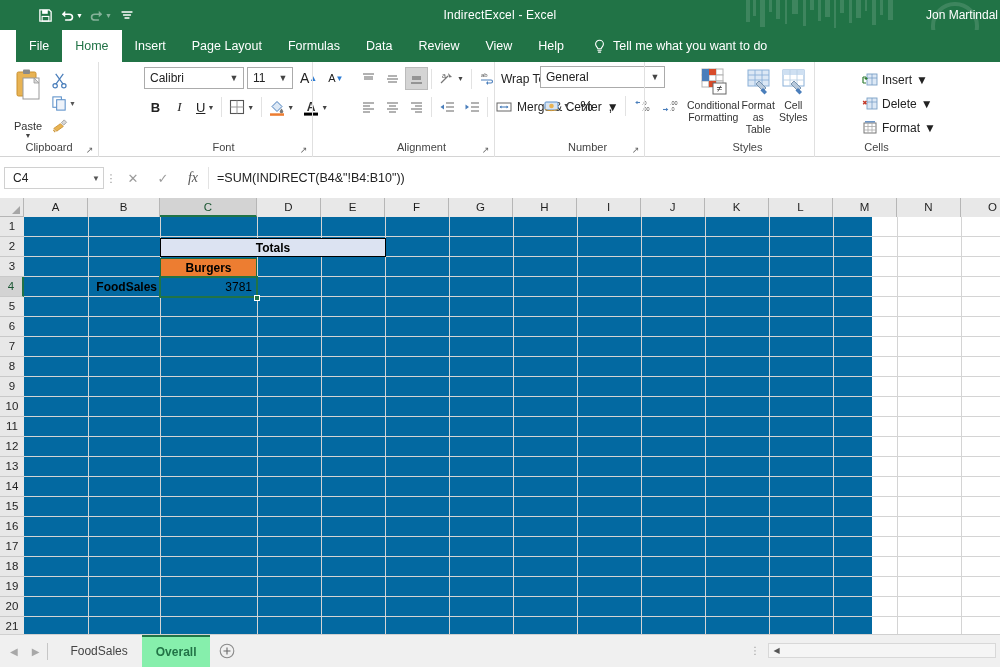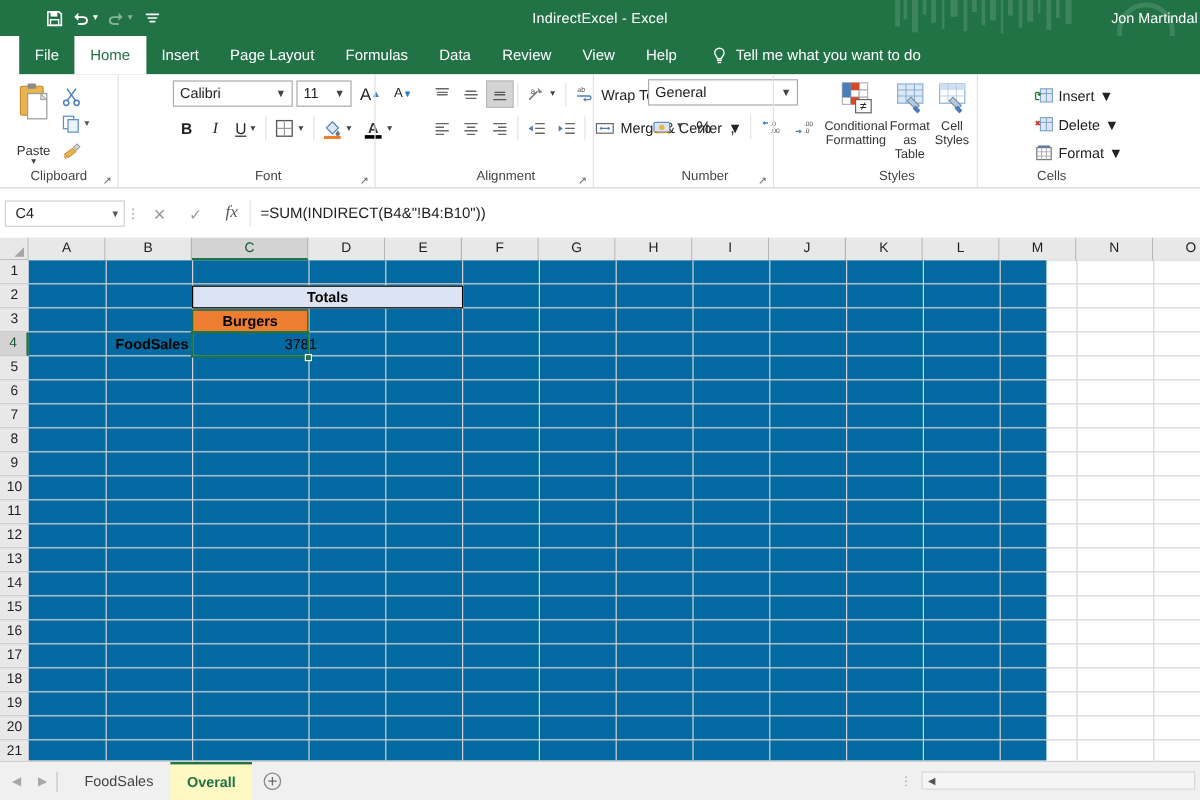--- a/index.html
+++ b/index.html
@@ -227,21 +227,21 @@
     display: flex; align-items: stretch;
   }
   .nav-arrows { display: flex; align-items: center; padding-left: 10px; gap: 14px; }
   .nav-arrow { color: #a8a8a8; font-size: 10px; cursor: pointer; }
   .tab-sep { width: 1px; height: 17px; background: #c6c6c6; align-self: center; margin: 0 8px; }
   .stab {
     display: flex; align-items: center; padding: 0 14px; font-size: 12px; color: #444;
     cursor: pointer; background: #f0f0f0; height: 100%;
   }
   .stab.active {
-    background: #fef9c3; color: #217346; font-weight: bold;
+    background: #86efac; color: #217346; font-weight: bold;
     border-top: 2px solid #217346;
   }
   .addsheet {
     display: flex; align-items: center; justify-content: center;
     width: 34px; color: #777; font-size: 15px; cursor: pointer;
   }
   .hscroll-area {
     position: absolute; right: 0; top: 634px; width: 258px; height: 33px;
     display: flex; align-items: center;
   }
@@ -763,21 +763,21 @@
       <div class="gl-h" style="top:359px"></div>
       <div class="gl-h" style="top:379px"></div>
       <div class="gl-h" style="top:399px"></div>
 
       <div class="merged-totals" style="left:136px; top:21px; width:226px; height:19px;">Totals</div>
 
       <div class="cell-burgers" style="left:136px; top:41px; width:97px; height:19px;">Burgers</div>
 
       <div class="cell b r" style="left:64px; top:60px; width:72px;">FoodSales</div>
 
-      <div class="cell r" style="left:148px; top:60px; width:97px; padding-right:5px;">3781</div>
+      <div class="cell r" style="left:136px; top:60px; width:97px; padding-right:5px;">3781</div>
 
       <div class="selbox" style="left:135px; top:59px; width:99px; height:22px;"></div>
       <div class="fillhandle" style="left:230px; top:78px;"></div>
     </div>
   </div>
 
   <div class="sheetbar">
     <div class="nav-arrows">
       <span class="nav-arrow">◀</span>
       <span class="nav-arrow">▶</span>

